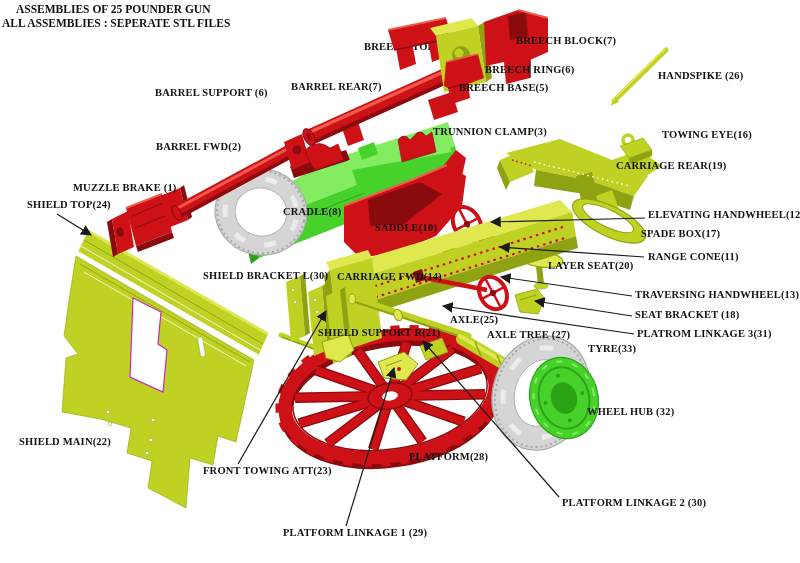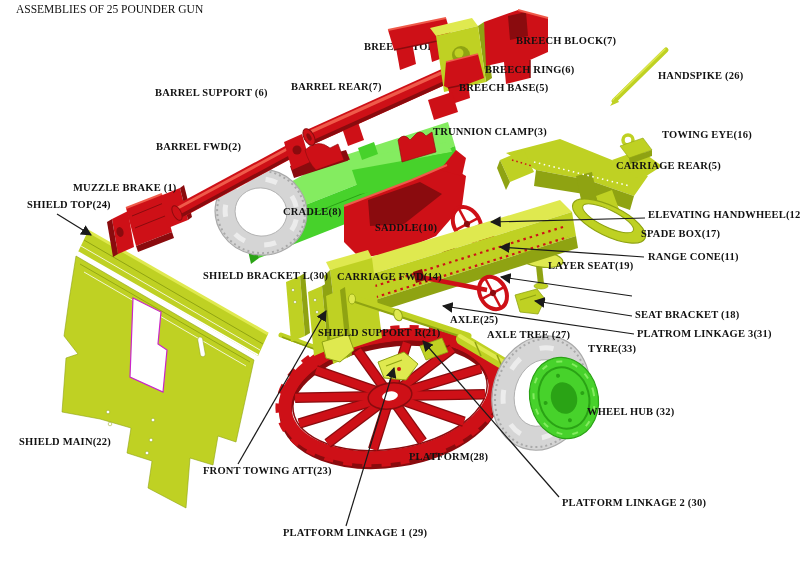--- a/index.html
+++ b/index.html
@@ -3,21 +3,21 @@
 <meta charset="utf-8">
 <style>
   html,body{margin:0;padding:0;background:#fff;}
   #stage{position:relative;width:800px;height:563px;background:var(--bg,#fff);overflow:hidden;
          font-family:"Liberation Serif","DejaVu Serif",serif;}
   #stage svg{position:absolute;left:0;top:0;z-index:2;}
   .labels{position:absolute;left:0;top:0;width:800px;height:563px;z-index:3;pointer-events:none;}
   .under-labels{position:absolute;left:0;top:0;width:800px;height:563px;z-index:1;}
   .lbl{position:absolute;font-weight:bold;font-size:10.5px;letter-spacing:.2px;color:var(--text,#111);
        white-space:nowrap;line-height:1.1;}
-  .ttl{position:absolute;font-weight:normal;font-size:11.5px;color:var(--text,#111);white-space:nowrap;}
+  .ttl{position:absolute;font-weight:bold;font-size:11.5px;color:var(--text,#111);white-space:nowrap;}
   
   .f-red{fill:var(--red)} .f-redd{fill:var(--red_dark)}
   .f-yg{fill:var(--yg)} .f-ygd{fill:var(--yg_dark)} .f-ygl{fill:var(--yg_light)}
   .f-grn{fill:var(--green)} .f-grnd{fill:var(--green_dark)} .f-grnl{fill:var(--green_light)}
   .f-grey{fill:var(--grey)} .f-bg{fill:var(--bg)}
   .f-line{fill:var(--line)}
   
   .s-red{stroke:var(--red)} .s-redd{stroke:var(--red_dark)} .s-redl{stroke:var(--red_light)}
   .s-yg{stroke:var(--yg)} .s-ygd{stroke:var(--yg_dark)} .s-ygl{stroke:var(--yg_light)} .s-grnd{stroke:var(--green_dark)} .s-grnl{stroke:var(--green_light)} .s-greyd{stroke:var(--grey_dark)} .s-mag{stroke:var(--magenta)}
   .s-line{stroke:var(--line)} .s-w{stroke:#ffffff}
@@ -328,39 +328,41 @@
       <line x1="632" y1="316" x2="535" y2="301" marker-end="url(#arr)"></line>
       <line x1="634" y1="334" x2="443" y2="306" marker-end="url(#arr)"></line>
       <line x1="238" y1="464" x2="326" y2="311" marker-end="url(#arr)"></line>
       <line x1="346" y1="526" x2="394" y2="368" marker-end="url(#arr)"></line>
       <line x1="559" y1="497" x2="423" y2="341" marker-end="url(#arr)"></line>
     </g>
   </svg>
 
   <div class="labels">
     <span class="ttl" style="left:16px;top:3px">ASSEMBLIES OF 25 POUNDER GUN</span>
+    <span class="ttl" style="left:2px;top:17px">ALL ASSEMBLIES : SEPERATE STL FILES</span>
 
     <span class="lbl" style="left:73px;top:182px">MUZZLE BRAKE (1)</span>
     <span class="lbl" style="left:156px;top:141px">BARREL FWD(2)</span>
     <span class="lbl" style="left:291px;top:81px">BARREL REAR(7)</span>
     <span class="lbl" style="left:155px;top:87px">BARREL SUPPORT (6)</span>
     <span class="lbl" style="left:459px;top:82px">BREECH BASE(5)</span>
     <span class="lbl" style="left:485px;top:64px">BREECH RING(6)</span>
     <span class="lbl" style="left:516px;top:35px">BREECH BLOCK(7)</span>
     <span class="lbl" style="left:283px;top:206px">CRADLE(8)</span>
     <span class="lbl" style="left:433px;top:126px">TRUNNION CLAMP(3)</span>
     <span class="lbl" style="left:375px;top:222px">SADDLE(10)</span>
     <span class="lbl" style="left:648px;top:251px">RANGE CONE(11)</span>
     <span class="lbl" style="left:648px;top:209px">ELEVATING HANDWHEEL(12)</span>
+    <span class="lbl" style="left:635px;top:289px">TRAVERSING HANDWHEEL(13)</span>
     <span class="lbl" style="left:337px;top:271px">CARRIAGE FWD(14)</span>
-    <span class="lbl" style="left:616px;top:160px">CARRIAGE REAR(5)</span>
+    <span class="lbl" style="left:616px;top:160px">CARRIAGE REAR(19)</span>
     <span class="lbl" style="left:662px;top:129px">TOWING EYE(16)</span>
     <span class="lbl" style="left:641px;top:228px">SPADE BOX(17)</span>
     <span class="lbl" style="left:635px;top:309px">SEAT BRACKET (18)</span>
-    <span class="lbl" style="left:548px;top:260px">LAYER SEAT(19)</span>
+    <span class="lbl" style="left:548px;top:260px">LAYER SEAT(20)</span>
     <span class="lbl" style="left:203px;top:270px">SHIELD BRACKET  L(30)</span>
     <span class="lbl" style="left:318px;top:327px">SHIELD SUPPORT  R(21)</span>
     <span class="lbl" style="left:19px;top:436px">SHIELD MAIN(22)</span>
     <span class="lbl" style="left:203px;top:465px">FRONT TOWING ATT(23)</span>
     <span class="lbl" style="left:27px;top:199px">SHIELD TOP(24)</span>
     <span class="lbl" style="left:450px;top:314px">AXLE(25)</span>
     <span class="lbl" style="left:658px;top:70px">HANDSPIKE (26)</span>
     <span class="lbl" style="left:487px;top:329px">AXLE TREE (27)</span>
     <span class="lbl" style="left:409px;top:451px">PLATFORM(28)</span>
     <span class="lbl" style="left:283px;top:527px">PLATFORM LINKAGE 1 (29)</span>

